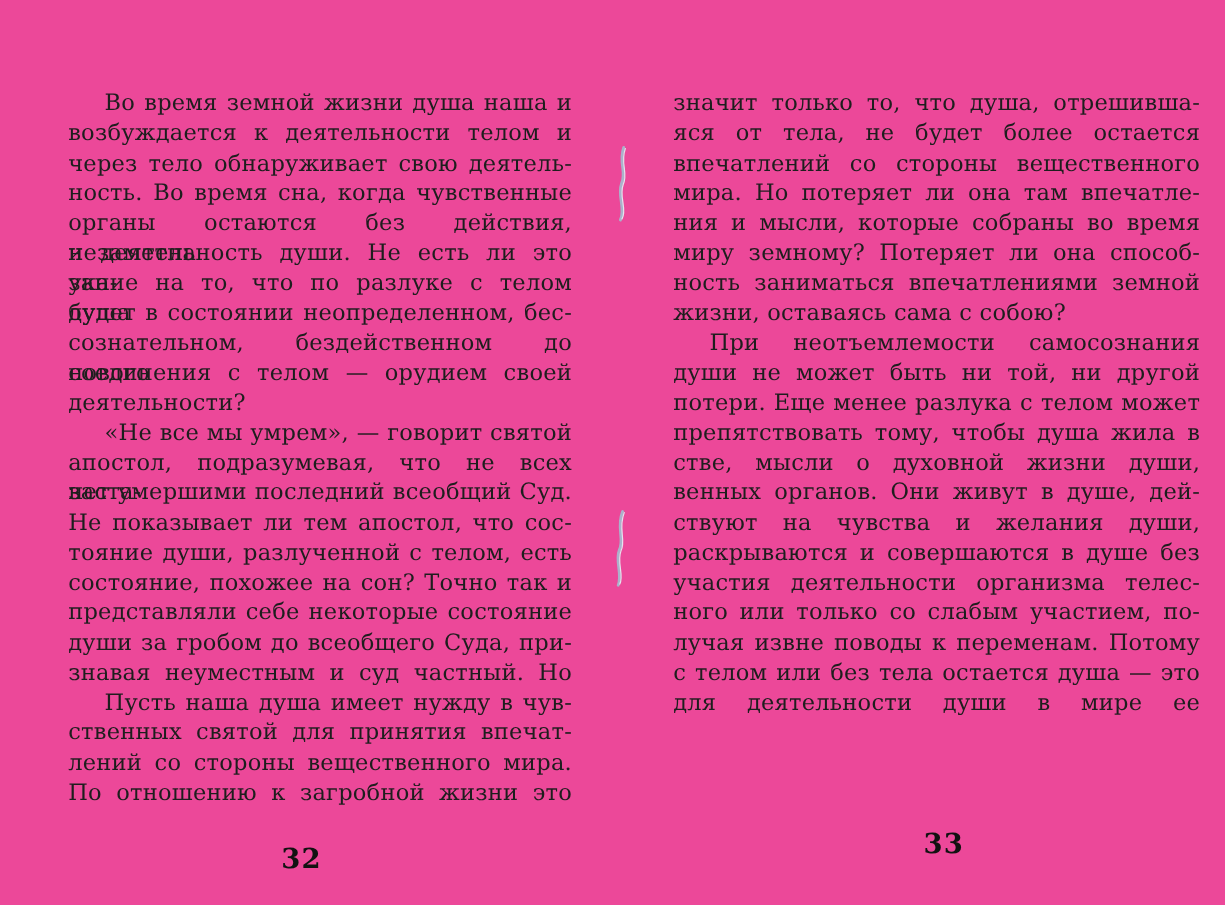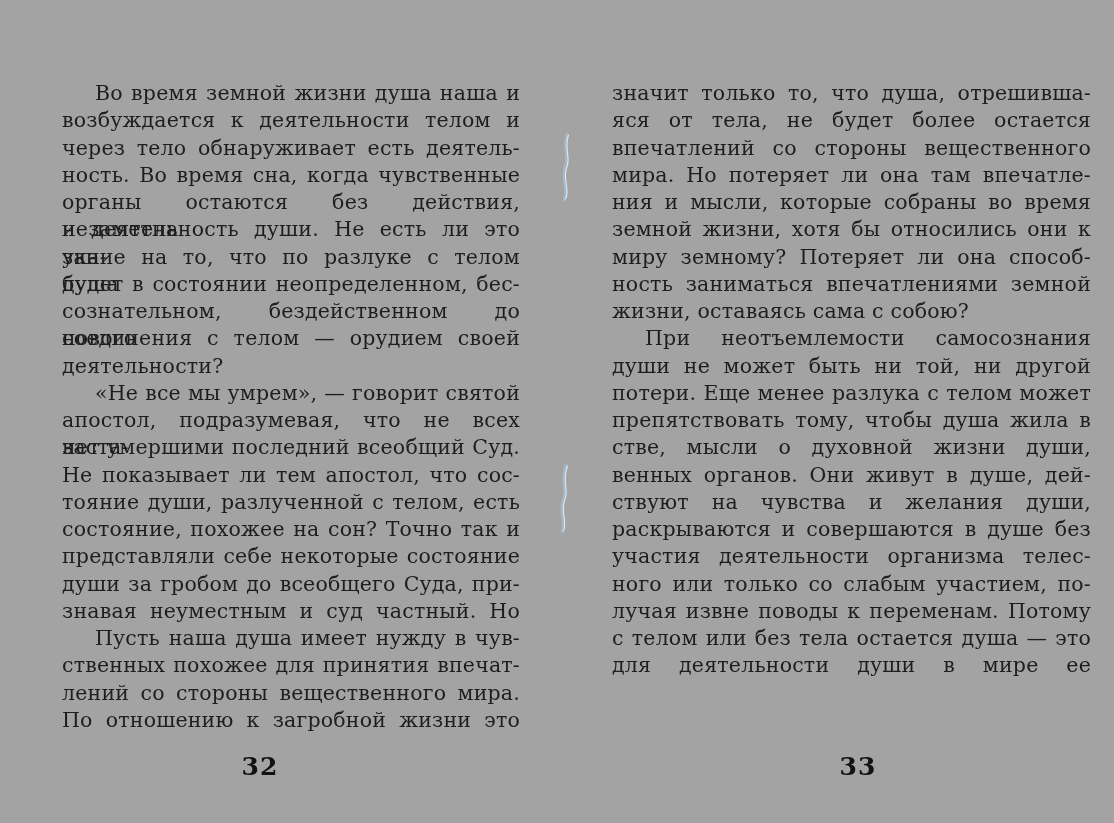--- a/index.html
+++ b/index.html
@@ -4,21 +4,21 @@
 <style>
   html, body {
     margin: 0; padding: 0;
     width: 1114px; height: 823px;
     background: #ffffff;
     overflow: hidden;
   }
   #canvas {
     position: relative;
     width: 1114px; height: 823px;
-    background: #a3a3a3;
+    background: #ec4899;
     font-family: "DejaVu Serif", "Liberation Serif", serif;
   }
   .textblock {
     position: absolute;
     top: 80px;
     color: #1e1e1e;
     font-size: 20.5px;
     line-height: 27.25px;
     letter-spacing: 0.2px;
   }
@@ -35,66 +35,65 @@
   .pagenum {
     position: absolute;
     top: 752px;
     width: 60px;
     text-align: center;
     font-weight: 700;
     font-size: 25px;
     letter-spacing: 1px;
     color: #121212;
   }
-  .pagenum.left  { left: 230px; }
+  .pagenum.left  { left: 244px; margin-top: 14px; }
   .pagenum.right { left: 828px; }
   .stitch {
     position: absolute;
     pointer-events: none;
   }
 </style>
 </head>
 <body>
 
 <div id="canvas">
 
   <div class="textblock left">
       <div class="line indent">Во время земной жизни душа наша и</div>
       <div class="line">возбуждается к деятельности телом и</div>
-      <div class="line">через тело обнаруживает есть деятель-</div>
+      <div class="line">через тело обнаруживает свою деятель-</div>
       <div class="line">ность. Во время сна, когда чувственные</div>
       <div class="line">органы остаются без действия, незаметна</div>
       <div class="line">и деятельность души. Не есть ли это ука-</div>
       <div class="line">зание на то, что по разлуке с телом душа</div>
       <div class="line">будет в состоянии неопределенном, бес-</div>
       <div class="line">сознательном, бездейственном до нового</div>
       <div class="line">соединения с телом — орудием своей</div>
       <div class="line end">деятельности?</div>
       <div class="line indent">«Не все мы умрем», — говорит святой</div>
       <div class="line">апостол, подразумевая, что не всех заста-</div>
       <div class="line">нет умершими последний всеобщий Суд.</div>
       <div class="line">Не показывает ли тем апостол, что сос-</div>
       <div class="line">тояние души, разлученной с телом, есть</div>
       <div class="line">состояние, похожее на сон? Точно так и</div>
       <div class="line">представляли себе некоторые состояние</div>
       <div class="line">души за гробом до всеобщего Суда, при-</div>
       <div class="line">знавая неуместным и суд частный. Но</div>
       <div class="line indent">Пусть наша душа имеет нужду в чув-</div>
-      <div class="line">ственных похожее для принятия впечат-</div>
+      <div class="line">ственных святой для принятия впечат-</div>
       <div class="line">лений со стороны вещественного мира.</div>
       <div class="line">По отношению к загробной жизни это</div>
     </div>
 
   <div class="textblock right">
       <div class="line">значит только то, что душа, отрешивша-</div>
       <div class="line">яся от тела, не будет более остается</div>
       <div class="line">впечатлений со стороны вещественного</div>
       <div class="line">мира. Но потеряет ли она там впечатле-</div>
       <div class="line">ния и мысли, которые собраны во время</div>
-      <div class="line">земной жизни, хотя бы относились они к</div>
       <div class="line">миру земному? Потеряет ли она способ-</div>
       <div class="line">ность заниматься впечатлениями земной</div>
       <div class="line end">жизни, оставаясь сама с собою?</div>
       <div class="line indent">При неотъемлемости самосознания</div>
       <div class="line">души не может быть ни той, ни другой</div>
       <div class="line">потери. Еще менее разлука с телом может</div>
       <div class="line">препятствовать тому, чтобы душа жила в</div>
       <div class="line">стве, мысли о духовной жизни души,</div>
       <div class="line">венных органов. Они живут в душе, дей-</div>
       <div class="line">ствуют на чувства и желания души,</div>

